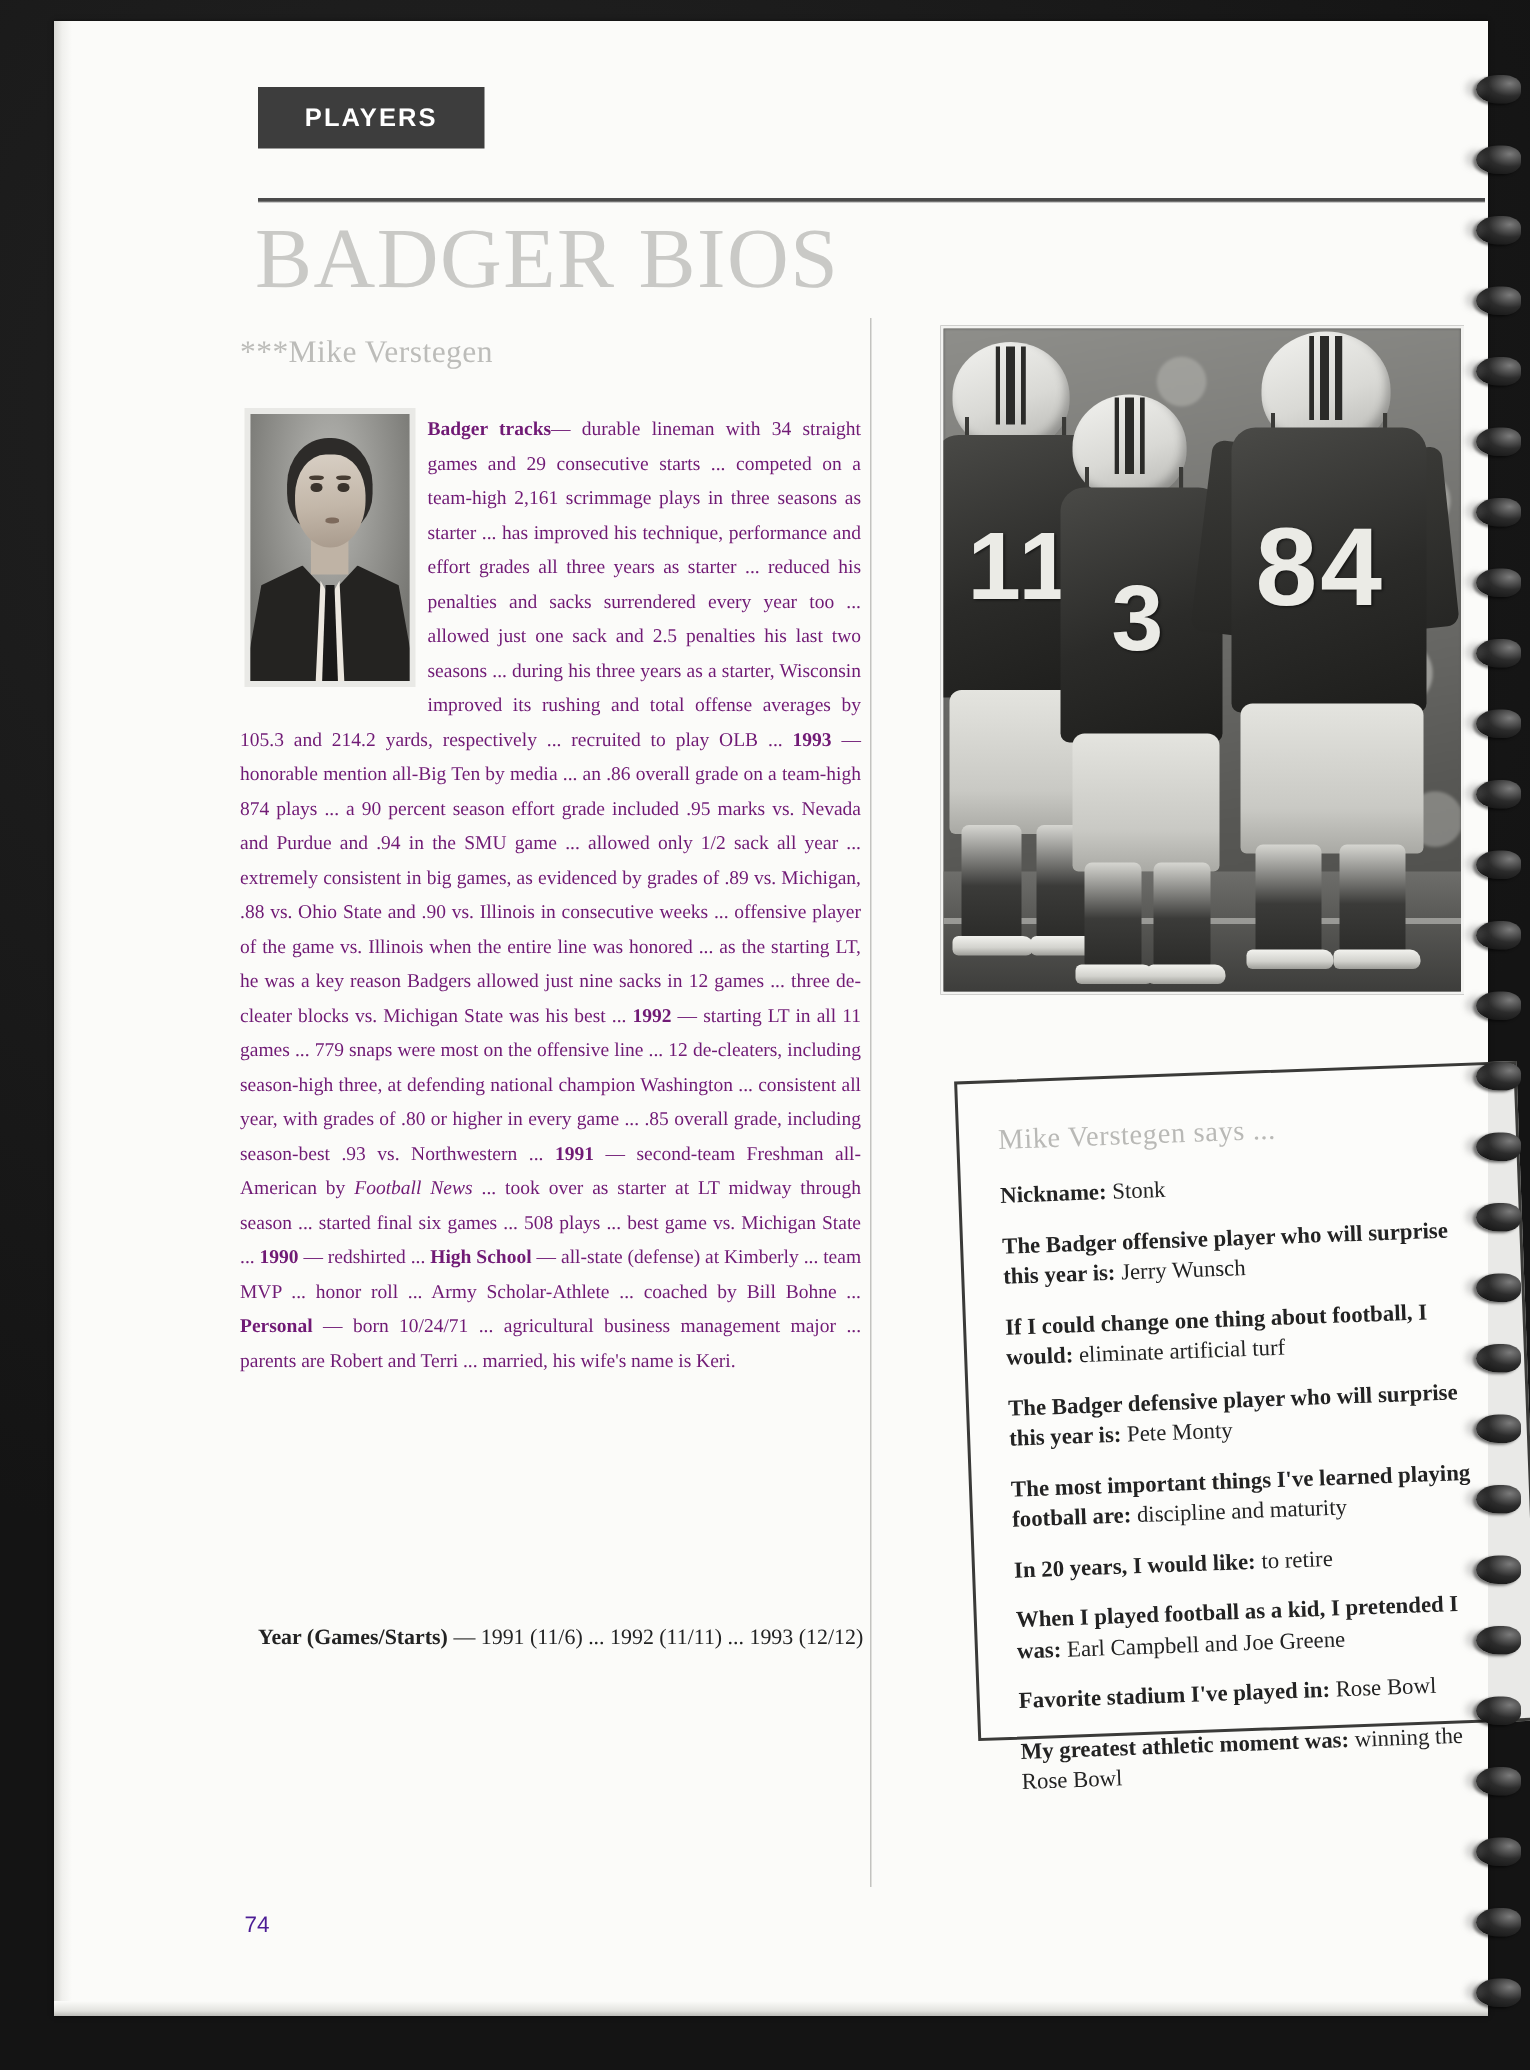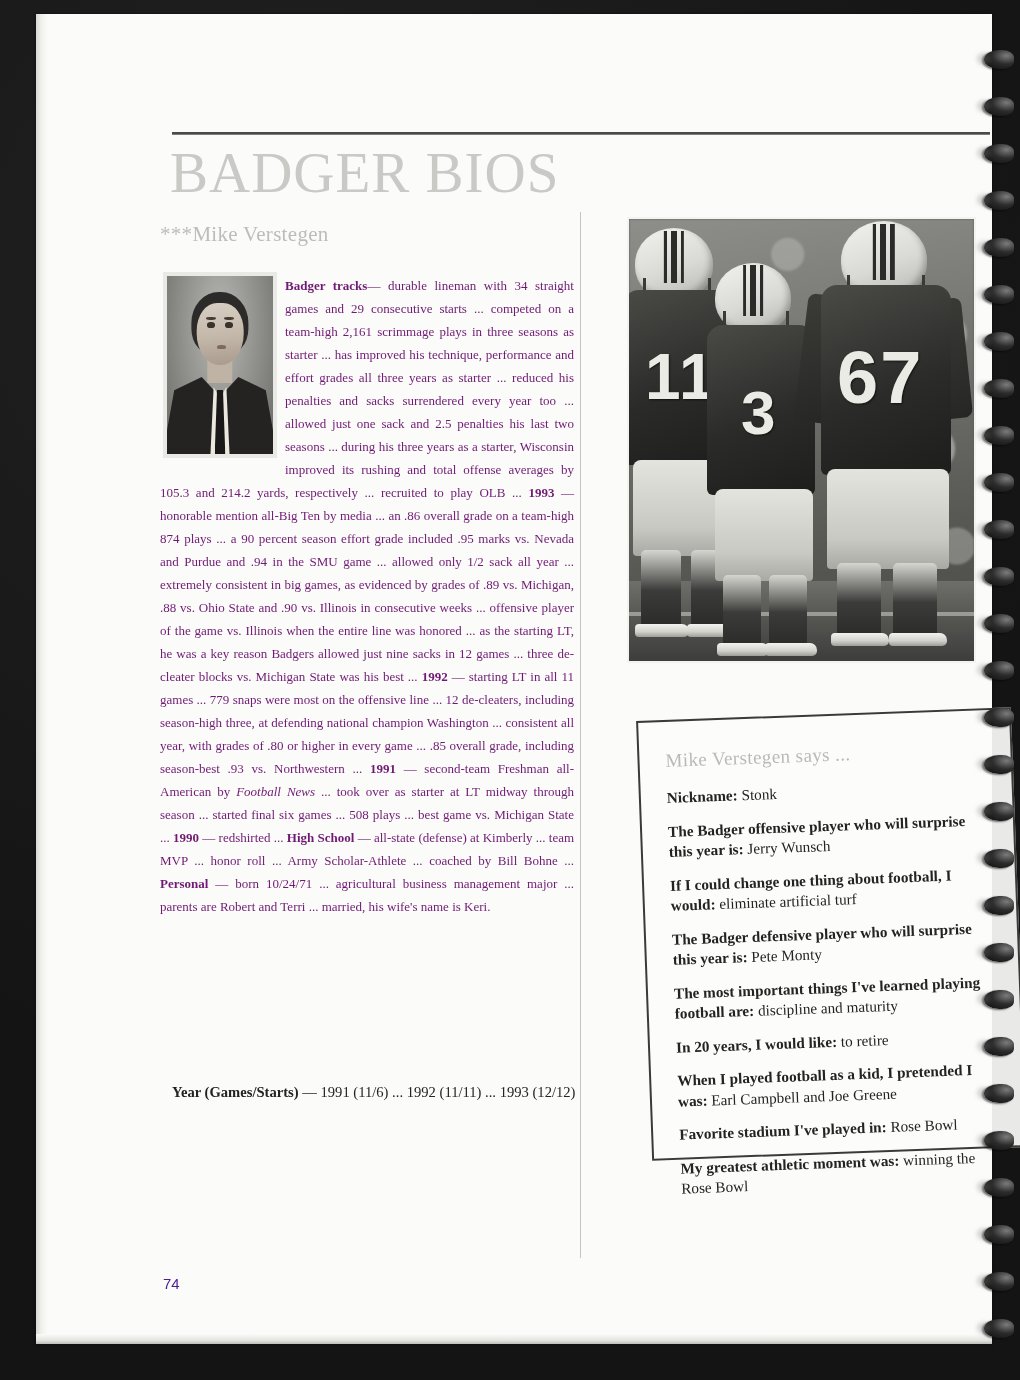--- a/index.html
+++ b/index.html
@@ -416,20 +416,23 @@
 <div class="scan-backdrop"></div>
 
 <div class="page">
   <div class="page-edge-left"></div>
   <div class="page-edge-bottom"></div>
 
   <div class="bleed" style="left:330px; top:200px; width:210px;">
     &nbsp;
   </div>
 
+  <div class="players-tab">
+    <span>PLAYERS</span>
+  </div>
   <div class="header-rule"></div>
   <div class="bios-title">BADGER BIOS</div>
 
   <div class="col-divider"></div>
 
   <div class="player-name">***Mike Verstegen</div>
 
   <div class="portrait">
     <div class="portrait-inner">
       <div class="p-bg"></div>
@@ -494,21 +497,21 @@
     </div>
 
     <div class="player-fig" style="left:176px; bottom:0; width:162px; height:100%;">
       <div class="helmet" style="left:36px; top:2px; width:86px; height:78px;">
         <div class="hstripe"></div>
       </div>
       <div class="facemask" style="left:42px; top:56px; width:72px; height:30px;"></div>
       <div class="arm" style="left:-4px; top:76px; width:42px; height:128px; transform:rotate(7deg);"></div>
       <div class="arm" style="left:122px; top:80px; width:40px; height:120px; transform:rotate(-6deg);"></div>
       <div class="jersey" style="left:16px; top:66px; width:130px; height:190px;"></div>
-      <div class="jnum" style="left:32px; top:116px; font-size:74px;">67</div>
+      <div class="jnum" style="left:32px; top:116px; font-size:74px;">84</div>
       <div class="pants" style="left:22px; top:250px; width:122px; height:100px;"></div>
       <div class="leg" style="left:32px; top:344px; width:44px; height:76px;"></div>
       <div class="leg" style="left:88px; top:344px; width:44px; height:76px;"></div>
       <div class="shoe" style="left:26px; top:414px; width:58px;"></div>
       <div class="shoe" style="left:84px; top:414px; width:58px;"></div>
     </div>
   </div>
 
   <div class="quote-box">
     <div class="quote-title">Mike Verstegen says ...</div>

